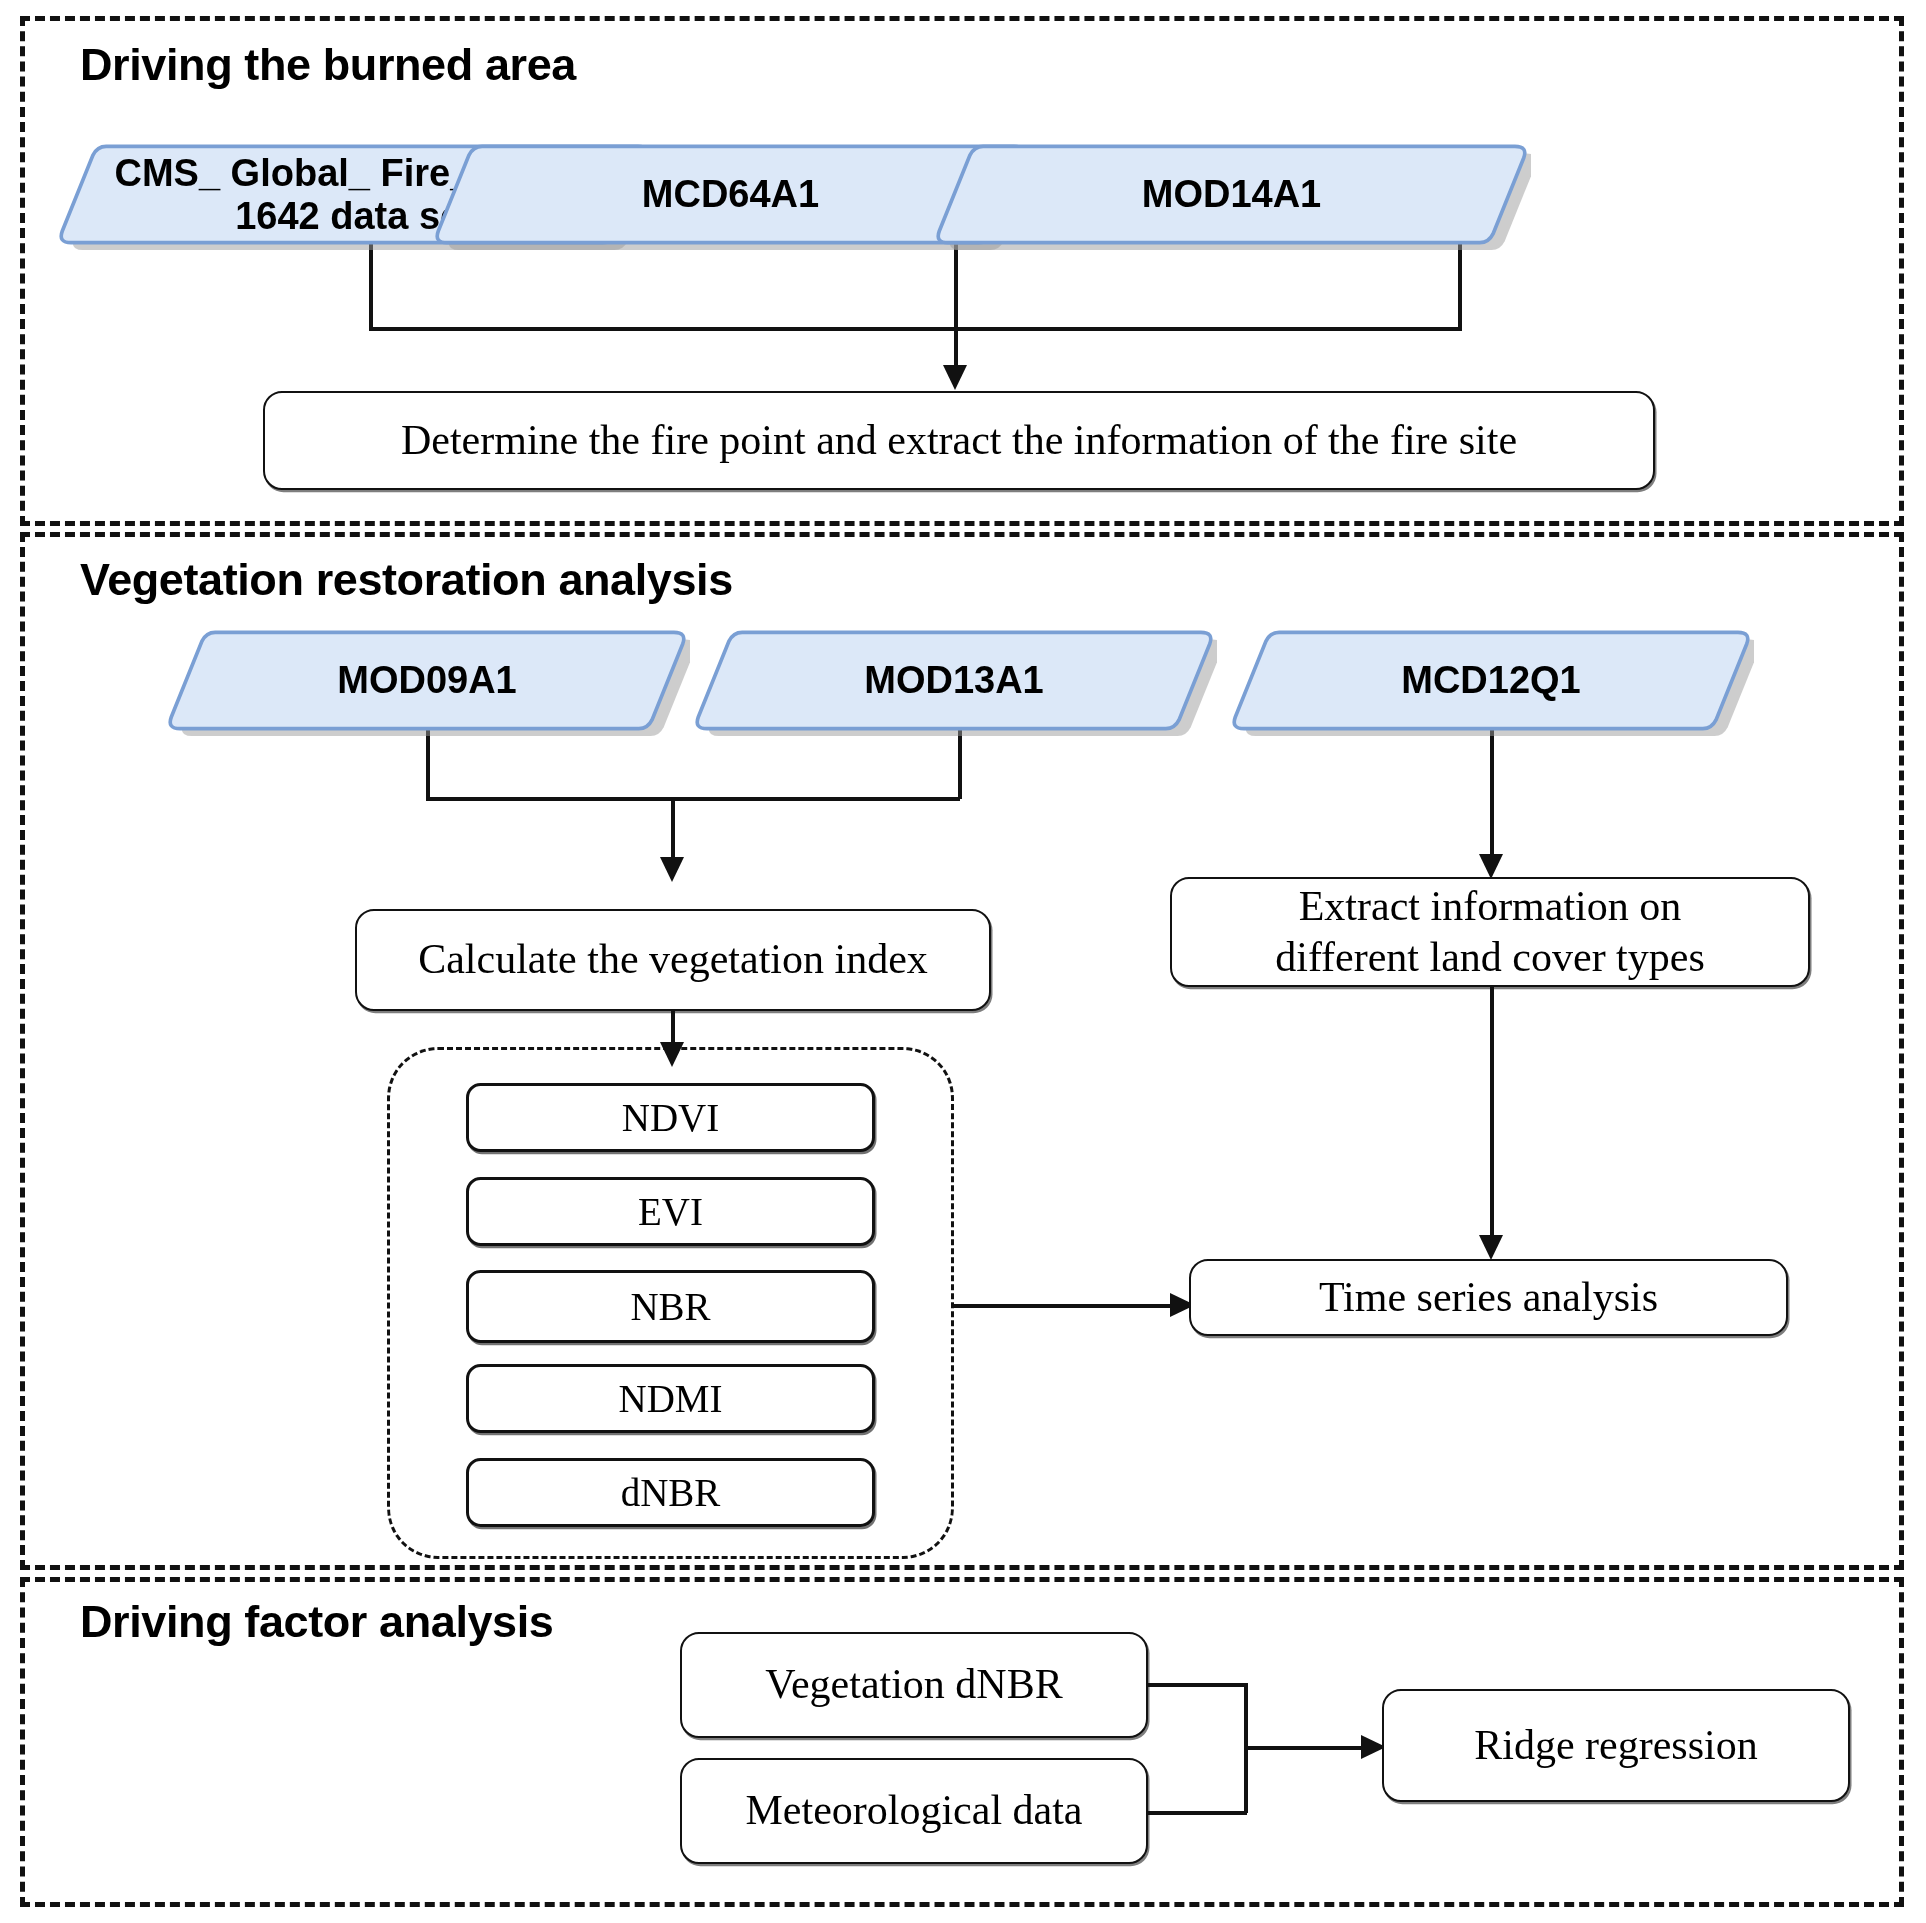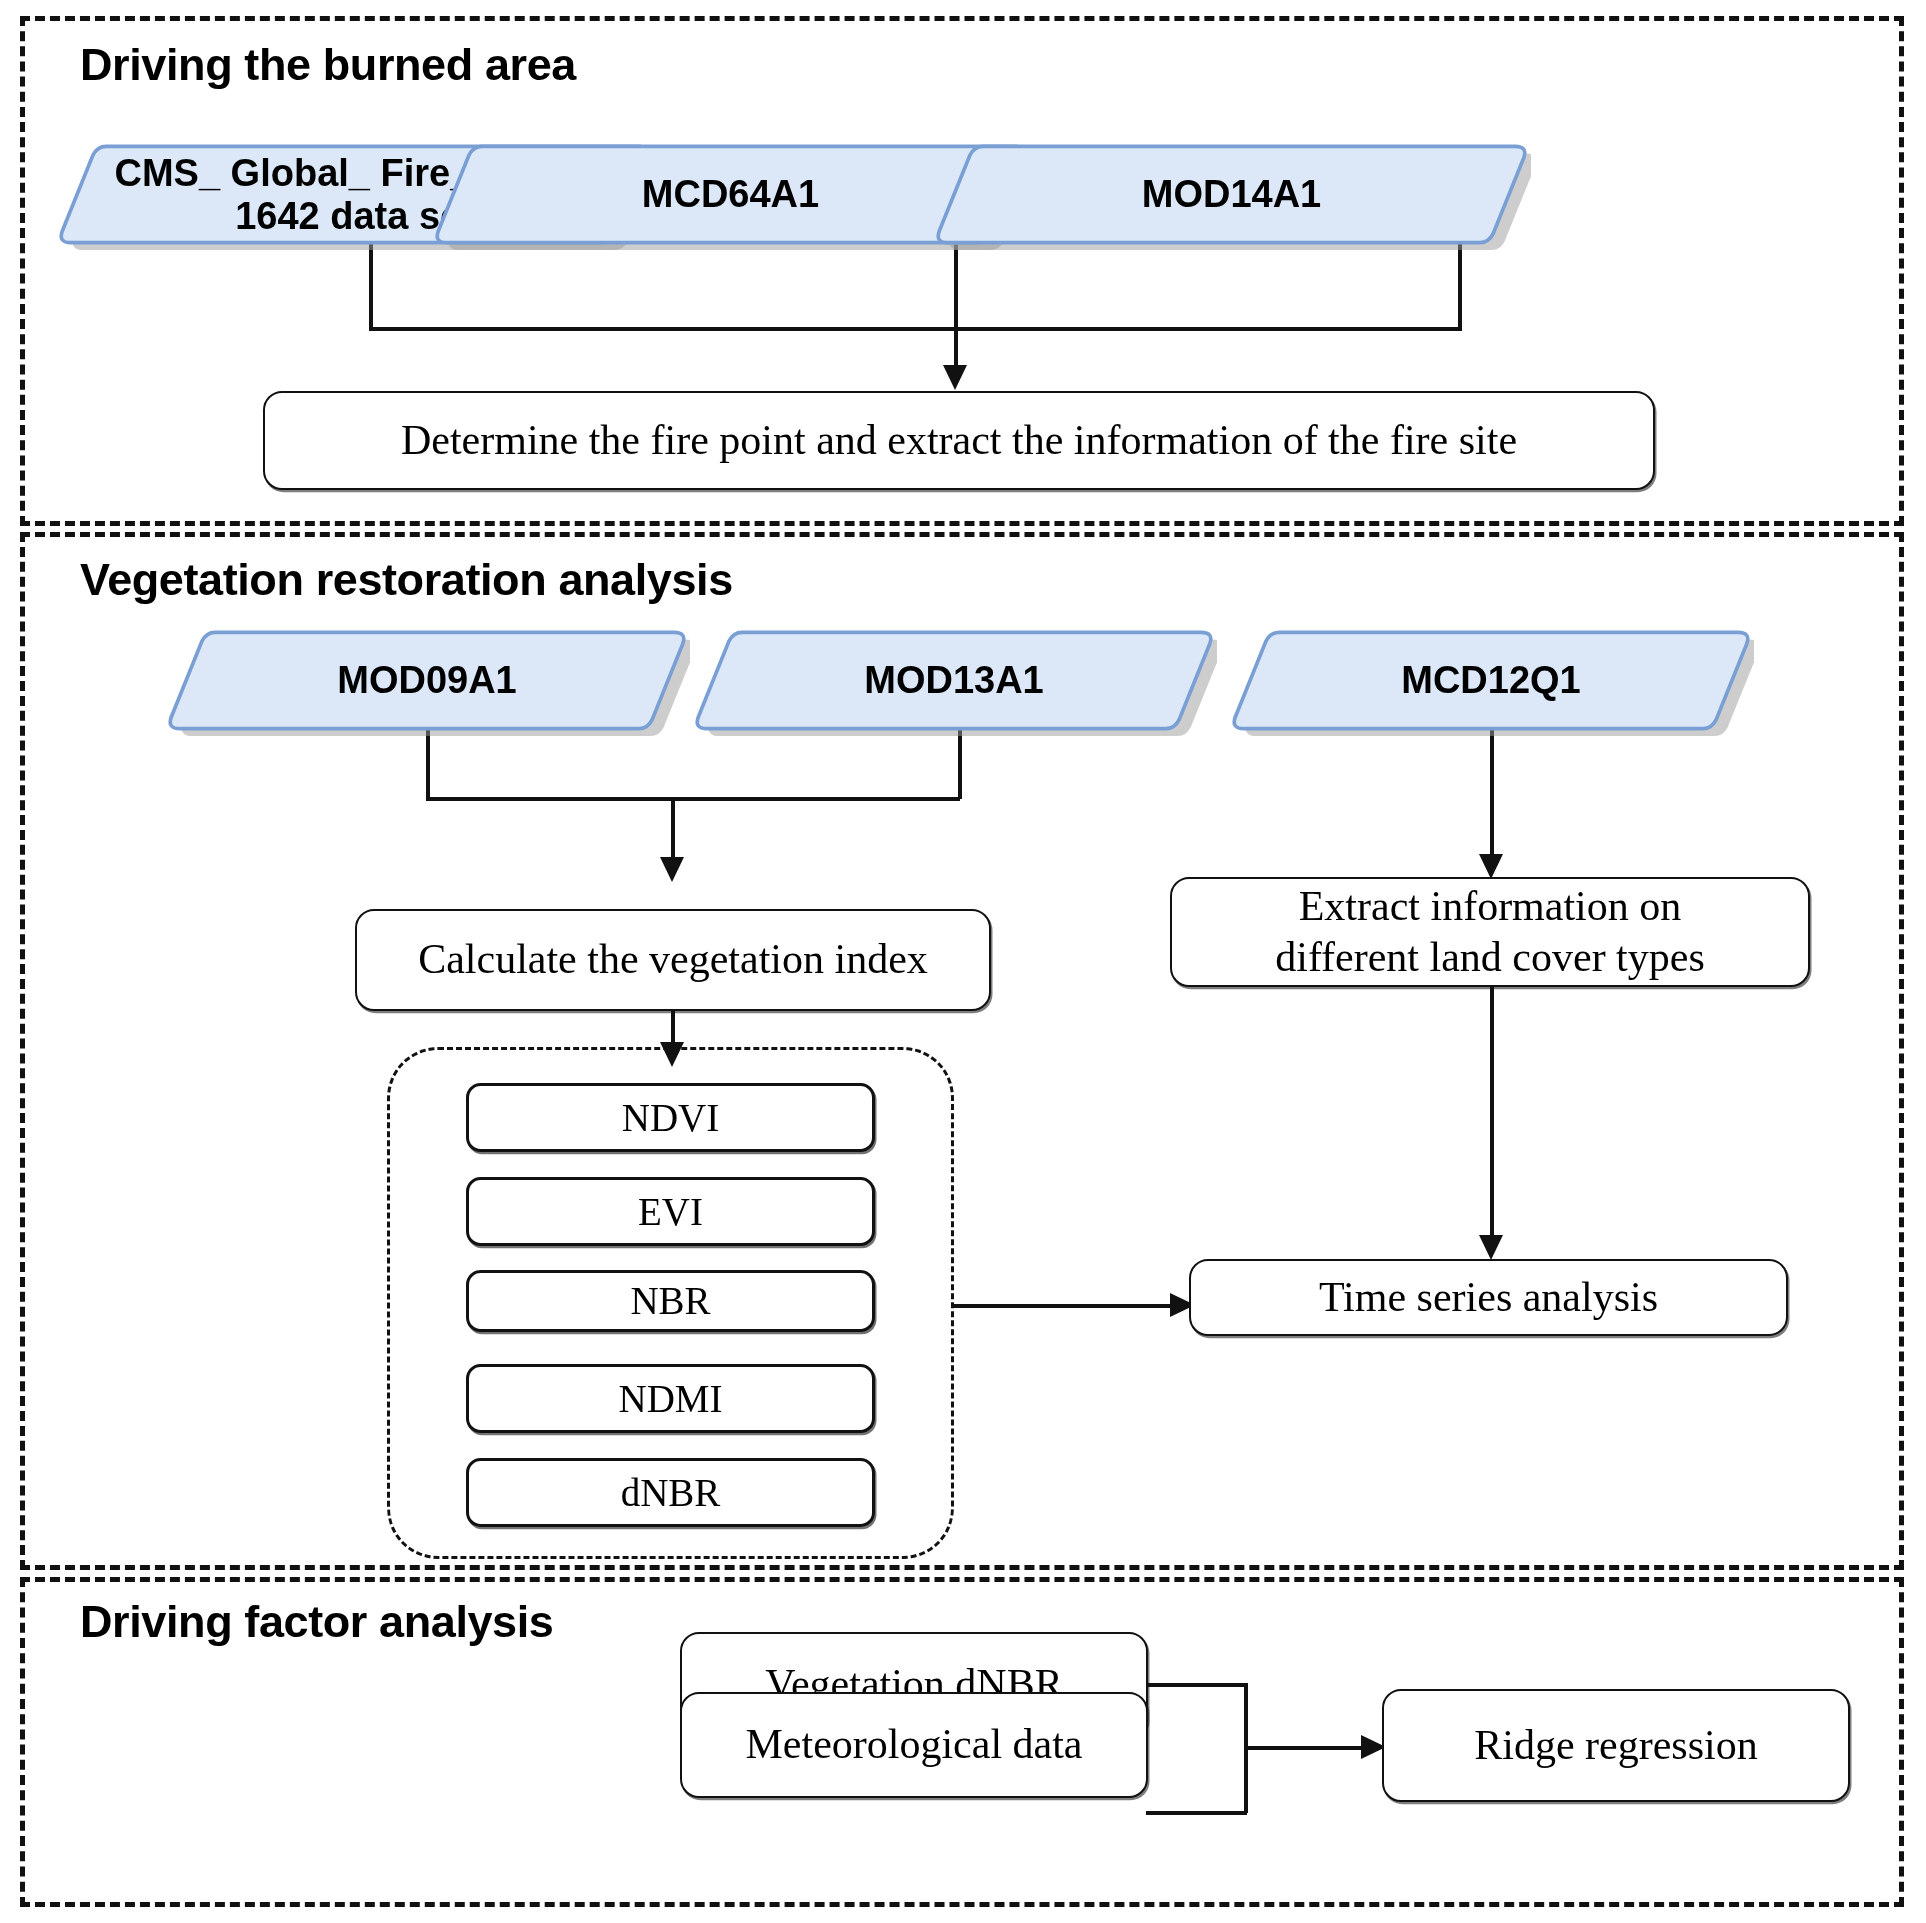--- a/index.html
+++ b/index.html
@@ -193,37 +193,37 @@
   <div class="pbox" style="left:1170px; top:877px; width:640px; height:110px;">Extract information on
 different land cover types</div>
 
   <div class="conn v" style="left:671px; top:983px; height:66px;"></div>
   <div class="arrowdown" style="left:660px; top:1042px;"></div>
 
   <div class="dashgroup" style="left:387px; top:1047px; width:567px; height:512px;"></div>
 
   <div class="pbox small" style="left:466px; top:1177px; width:409px; height:69px;">EVI</div>
   <div class="pbox small" style="left:466px; top:1083px; width:409px; height:69px;">NDVI</div>
-  <div class="pbox small" style="left:466px; top:1270px; width:409px; height:62px;">NBR</div>
+  <div class="pbox small" style="left:466px; top:1270px; width:409px; height:73px;">NBR</div>
   <div class="pbox small" style="left:466px; top:1364px; width:409px; height:69px;">NDMI</div>
   <div class="pbox small" style="left:466px; top:1458px; width:409px; height:69px;">dNBR</div>
 
   <div class="conn h" style="left:954px; top:1304px; width:219px;"></div>
   <div class="arrowright" style="left:1170px; top:1293px;"></div>
 
   <div class="conn v" style="left:1490px; top:987px; height:252px;"></div>
   <div class="arrowdown" style="left:1479px; top:1235px;"></div>
 
   <div class="pbox" style="left:1189px; top:1259px; width:599px; height:77px;">Time series analysis</div>
 
   <div class="section" style="left:20px; top:1577px; width:1884px; height:330px;"></div>
   <div class="section-title" style="left:80px; top:1599px;">Driving factor analysis</div>
 
   <div class="pbox" style="left:680px; top:1632px; width:468px; height:106px;">Vegetation dNBR</div>
-  <div class="pbox" style="left:680px; top:1692px; width:468px; height:106px;">Meteorological data</div>
+  <div class="pbox" style="left:680px; top:1758px; width:468px; height:106px;">Meteorological data</div>
 
   <div class="conn h" style="left:1146px; top:1683px; width:101px;"></div>
   <div class="conn h" style="left:1146px; top:1811px; width:101px;"></div>
   <div class="conn v" style="left:1244px; top:1683px; height:130px;"></div>
   <div class="conn h" style="left:1244px; top:1746px; width:121px;"></div>
   <div class="arrowright" style="left:1361px; top:1735px;"></div>
 
   <div class="pbox" style="left:1382px; top:1689px; width:468px; height:113px;">Ridge regression</div>
 
 </div>

